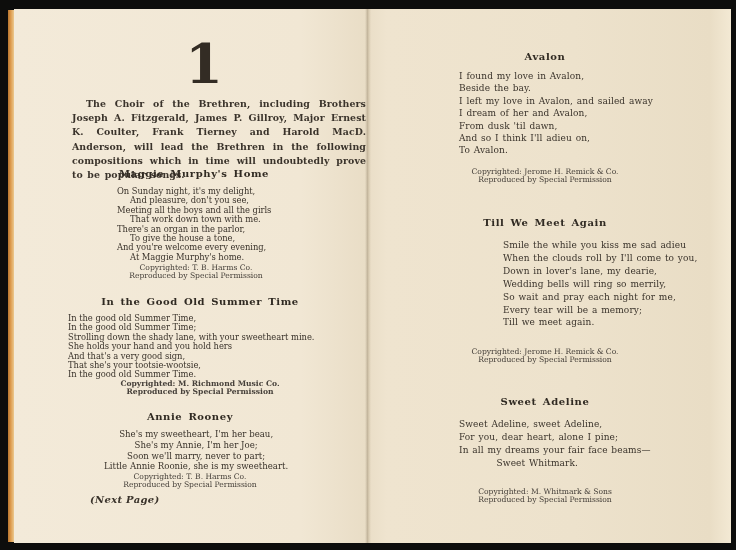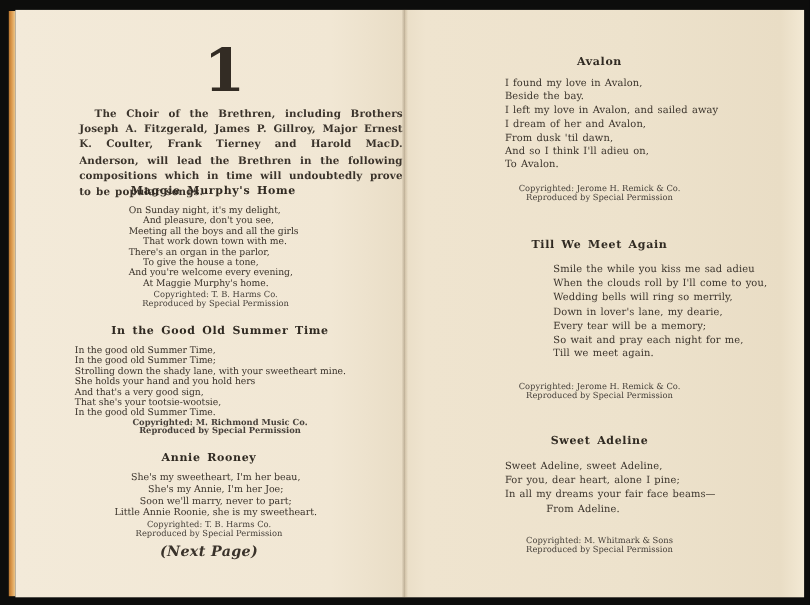--- a/index.html
+++ b/index.html
@@ -73,24 +73,23 @@
   .lyrics-med    { font-size: 8.6px; line-height: 10.8px; }
   .lyrics-loose  { font-size: 9px;   line-height: 12.4px; letter-spacing: 0.1px; word-spacing: 0.8px; }
   .lyrics-loose2 { font-size: 9px;   line-height: 12.9px; letter-spacing: 0.1px; word-spacing: 0.8px; }
   .copyright {
     font-size: 7.6px;
     line-height: 8.4px;
     text-align: center;
     color: #46403a;
   }
   .next-page {
-    font-size: 13px;
+    font-size: 10px;
     font-weight: bold;
     font-style: italic;
-    text-align: center;
     letter-spacing: 0.3px;
   }
 </style>
 </head>
 <body>
 
 <div class="stage">
   <div class="page-edge-strip"></div>
 
   <div class="spread">
@@ -170,39 +169,39 @@
             <div class="line">Copyrighted: Jerome H. Remick &amp; Co.</div>
             <div class="line">Reproduced by Special Permission</div>
           </div>
       </div>
 
       <div>
         <div class="block song-title" style="left:411px; top:208px; width:240px;">Till We Meet Again</div>
         <div class="block lyrics lyrics-loose2" style="left:445px; top:230px;margin-left:44px;">
             <div class="line">Smile the while you kiss me sad adieu</div>
             <div class="line">When the clouds roll by I'll come to you,</div>
+            <div class="line">Down in lover's lane, my dearie,</div>
             <div class="line">Wedding bells will ring so merrily,</div>
-            <div class="line">Down in lover's lane, my dearie,</div>
+            <div class="line">So wait and pray each night for me,</div>
             <div class="line">Every tear will be a memory;</div>
-            <div class="line">So wait and pray each night for me,</div>
             <div class="line">Till we meet again.</div>
           </div>
         <div class="block copyright" style="left:431px; top:339px; width:200px;">
             <div class="line">Copyrighted: Jerome H. Remick &amp; Co.</div>
             <div class="line">Reproduced by Special Permission</div>
           </div>
       </div>
 
       <div>
         <div class="block song-title" style="left:411px; top:387px; width:240px;">Sweet Adeline</div>
         <div class="block lyrics lyrics-loose2" style="left:445px; top:409px;">
             <div class="line">Sweet Adeline, sweet Adeline,</div>
             <div class="line">For you, dear heart, alone I pine;</div>
             <div class="line">In all my dreams your fair face beams—</div>
-            <div class="line">          From Adeline.</div>
+            <div class="line">          Sweet Whitmark.</div>
           </div>
         <div class="block copyright" style="left:431px; top:479px; width:200px;">
             <div class="line">Copyrighted: M. Whitmark &amp; Sons</div>
             <div class="line">Reproduced by Special Permission</div>
           </div>
       </div>
     </div>
   </div>
 </div>
 

